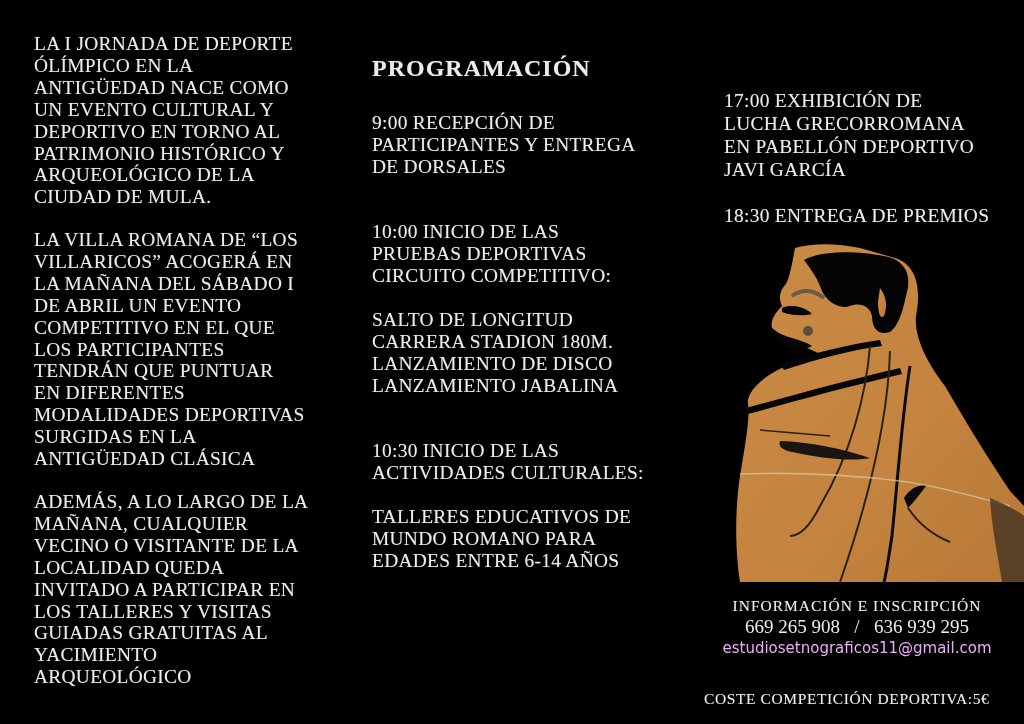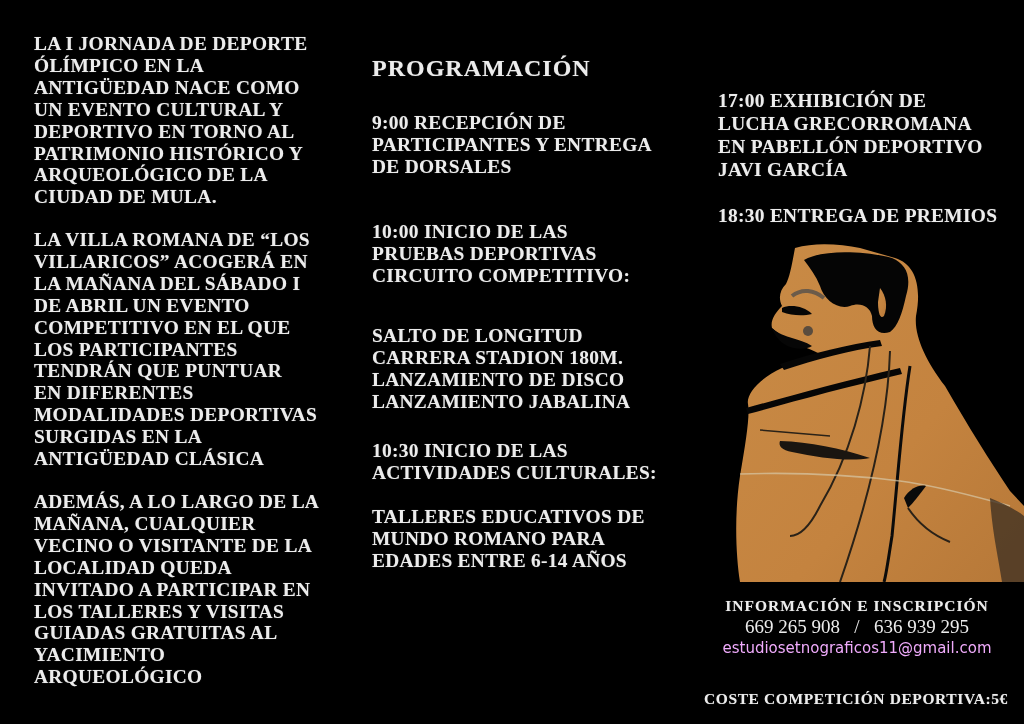--- a/index.html
+++ b/index.html
@@ -18,21 +18,21 @@
     }
     .panel {
       position: absolute;
       top: 0;
       height: 724px;
     }
     .sc {
       text-transform: uppercase;
       letter-spacing: 0.3px;
       font-family: "Liberation Serif", "DejaVu Serif", serif;
-      font-weight: bold;
+      font-weight: normal;
       color: #ececec;
       text-shadow: 0 0 1px rgba(255,255,255,0.35);
     }
     
     #panel-left { left: 34px; width: 300px; }
     #panel-left .para {
       position: absolute;
       left: 0;
       font-size: 19.4px;
       line-height: 21.9px;
@@ -58,30 +58,30 @@
     #panel-middle .item {
       position: absolute;
       left: 0;
       font-size: 19.4px;
       line-height: 21.9px;
       white-space: pre;
       margin: 0;
     }
     #item-1 { top: 87px; }
     #item-2 { top: 196px; }
-    #item-3 { top: 300px; }
+    #item-3 { top: 284px; }
     #item-4 { top: 415px; }
     #item-5 { top: 481px; }
     #item-6 { top: 591px; }
 
     
     #panel-right { left: 710px; width: 314px; }
     #panel-right .item {
       position: absolute;
-      left: 8px;
+      left: 14px;
       font-size: 19.4px;
       line-height: 23px;
       white-space: pre;
       margin: 0;
     }
     #item-r1 { top: 89px; }
     #item-r2 { top: 204px; }
 
     #figure-art {
       position: absolute;

